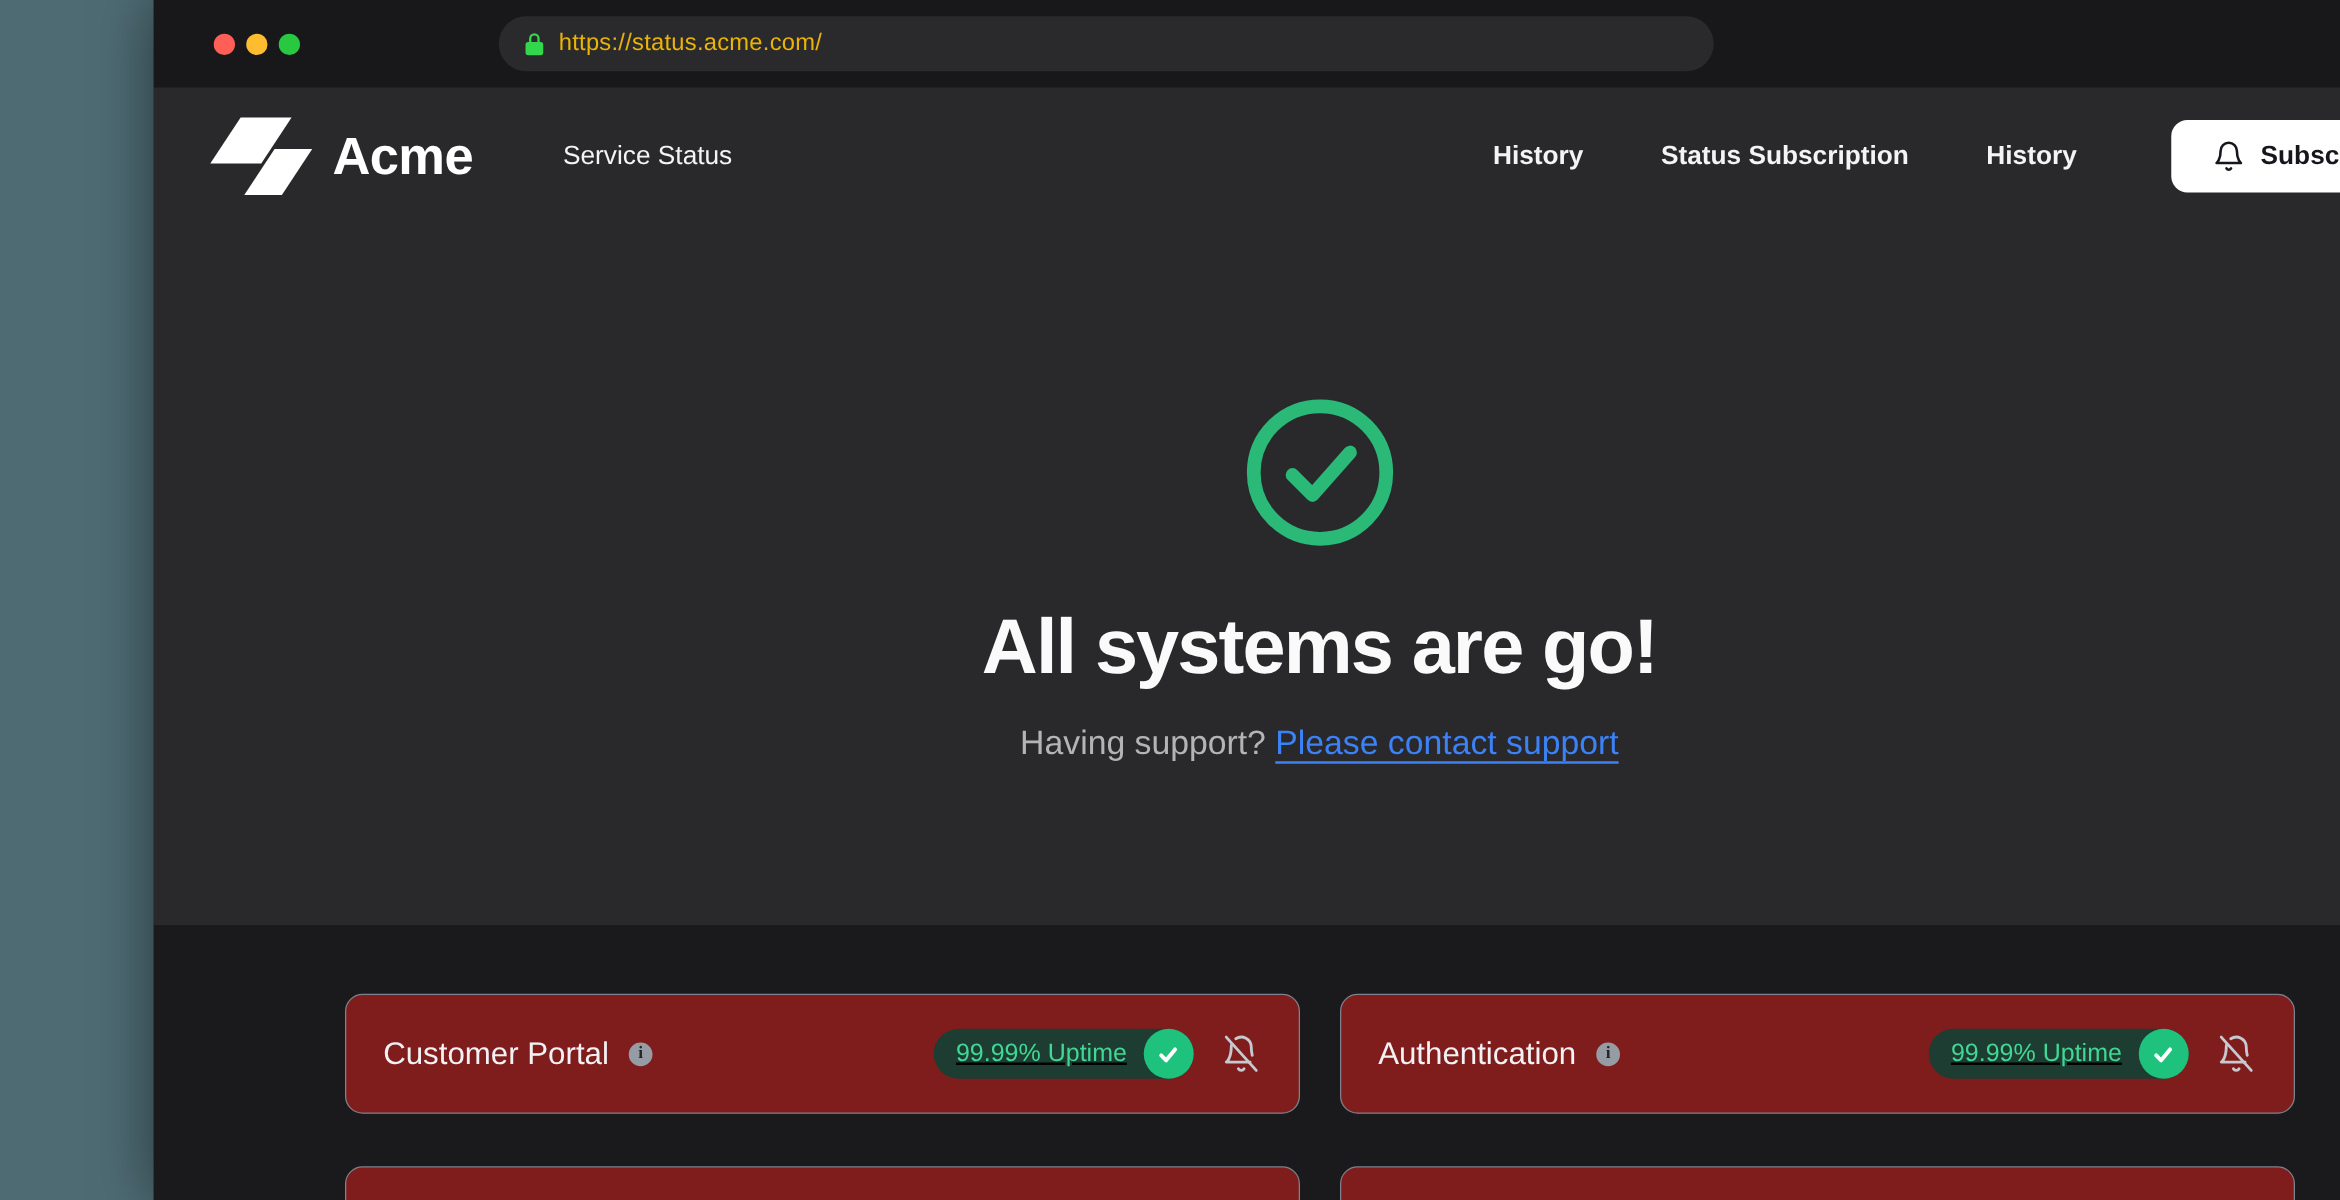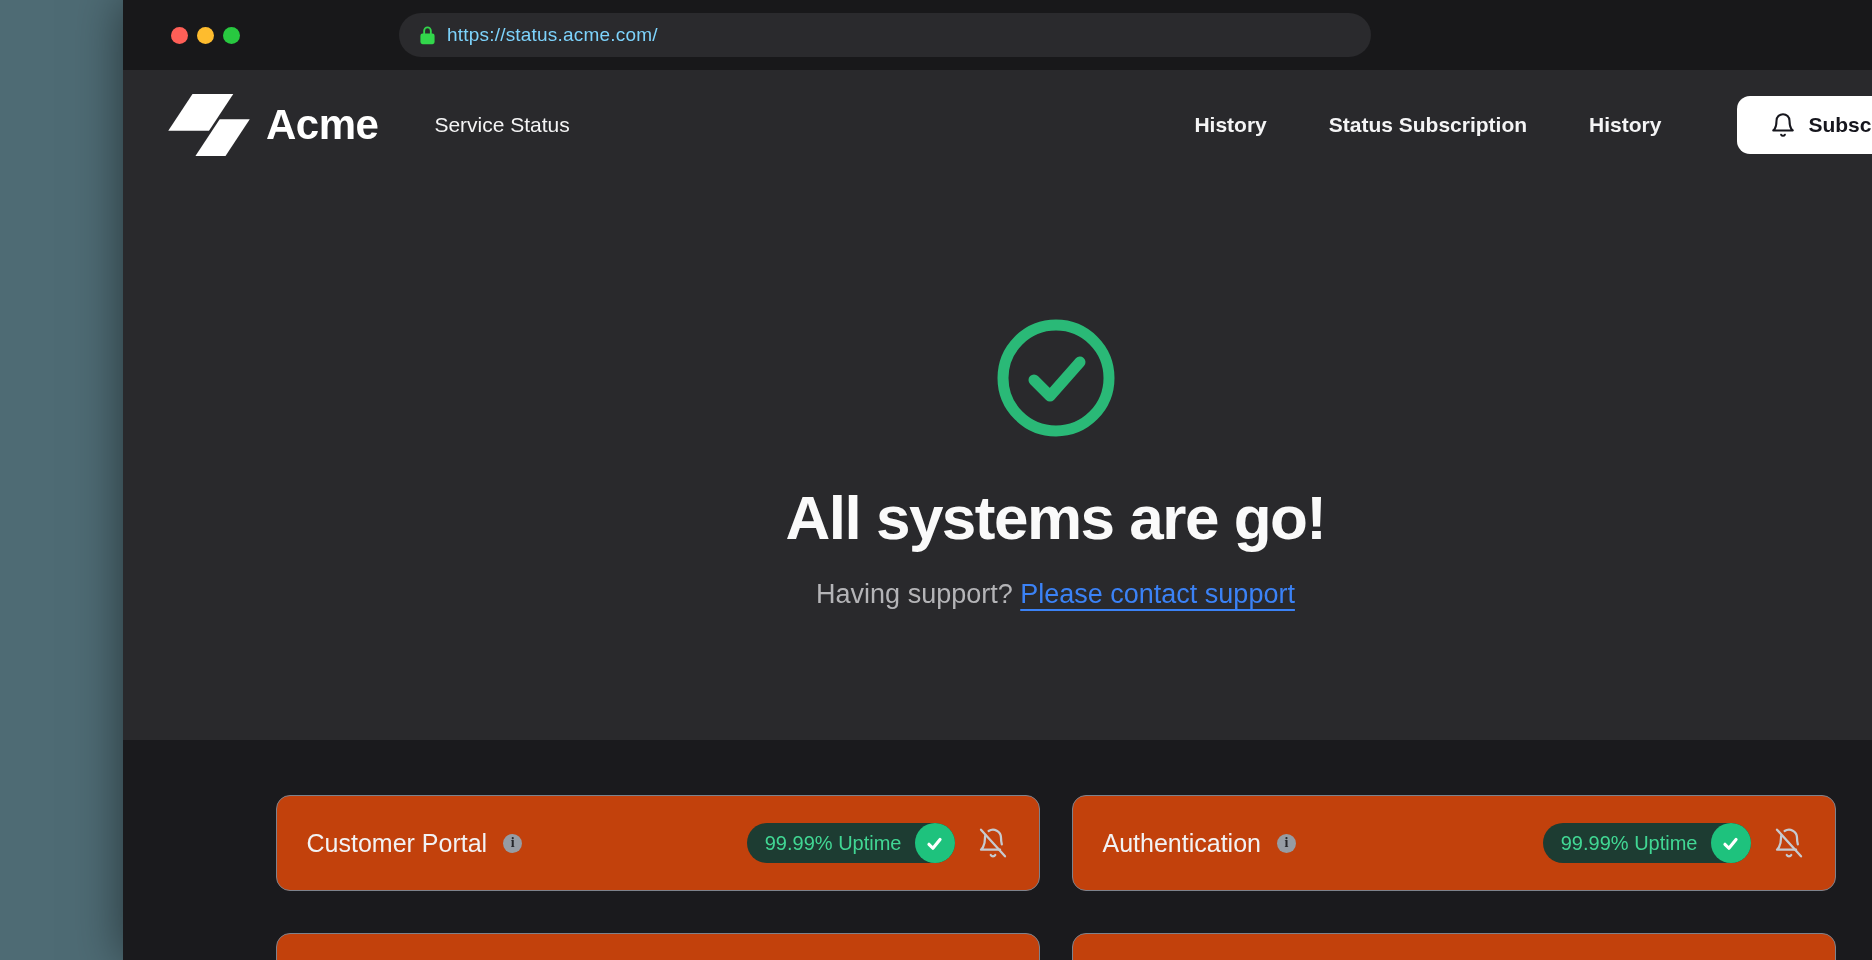--- a/index.html
+++ b/index.html
@@ -30,37 +30,37 @@
   .traffic.yellow { background:#febc2e; }
   .traffic.green  { background:#28c840; }
 
   .url-pill {
     margin-left:159px;
     width:972px; height:44px;
     background:#2a2a2d; border-radius:22px;
     display:flex; align-items:center;
     padding:0 20px; gap:11px;
   }
-  .url-text { color:#7dd3fc; font-size:19px; letter-spacing:.2px; }
+  .url-text { color:#eab308; font-size:19px; letter-spacing:.2px; }
 
   
   .page-upper { background:#29292c; }
   .site-header {
     height:110px;
     display:flex; align-items:center;
     padding:0 45px;
   }
   .brand-link { display:flex; align-items:center; cursor:pointer; }
   .brand-name {
     color:#fff; font-size:42px; font-weight:800;
     margin-left:16px; letter-spacing:-.5px;
   }
   .site-subtitle {
     color:#f4f4f5; font-size:21px; font-weight:400;
-    margin-left:56px;
+    margin-left:72px;
   }
   .main-nav { margin-left:auto; display:flex; align-items:center; gap:62px; }
   .nav-link {
     color:#f4f4f5; font-size:21px; font-weight:700;
     cursor:pointer; white-space:nowrap;
   }
   .subscribe-btn {
     margin-left:76px;
     height:58px; border:none; border-radius:13px;
     background:#ffffff; color:#16161d;
@@ -96,36 +96,36 @@
   .services {
     background:#1a1a1d; height:220px;
     padding-top:55px;
   }
   .services-grid {
     width:1560px; margin:0 auto;
     display:grid; grid-template-columns:1fr 1fr;
     column-gap:32px; row-gap:42px;
   }
   .service-card {
-    height:96px; background:#c2410c;
+    height:96px; background:#7f1d1d;
     border:1px solid #7d828c; border-radius:14px;
     display:flex; align-items:center;
     padding:0 30px;
   }
   .service-name { color:#f2f2f4; font-size:25px; font-weight:500; }
   .info-icon {
     margin-left:16px;
     width:19px; height:19px; border-radius:50%;
     background:#969ca4; color:#26262a;
     font-family:"Liberation Serif", serif;
     font-size:14px; font-weight:700;
     display:flex; align-items:center; justify-content:center;
     cursor:pointer;
   }
-  .card-right { margin-left:auto; display:flex; align-items:center; gap:22px; }
+  .card-right { margin-left:auto; display:flex; align-items:center; gap:22px;text-decoration:underline; }
   .uptime-badge {
     height:40px; border-radius:20px;
     background:#1d3c32;
     display:flex; align-items:center;
     padding-left:18px; gap:13px;
   }
   .uptime-text { color:#41d794; font-size:20px; }
   .badge-check {
     width:40px; height:40px; border-radius:50%;
     background:#1ec27d;

